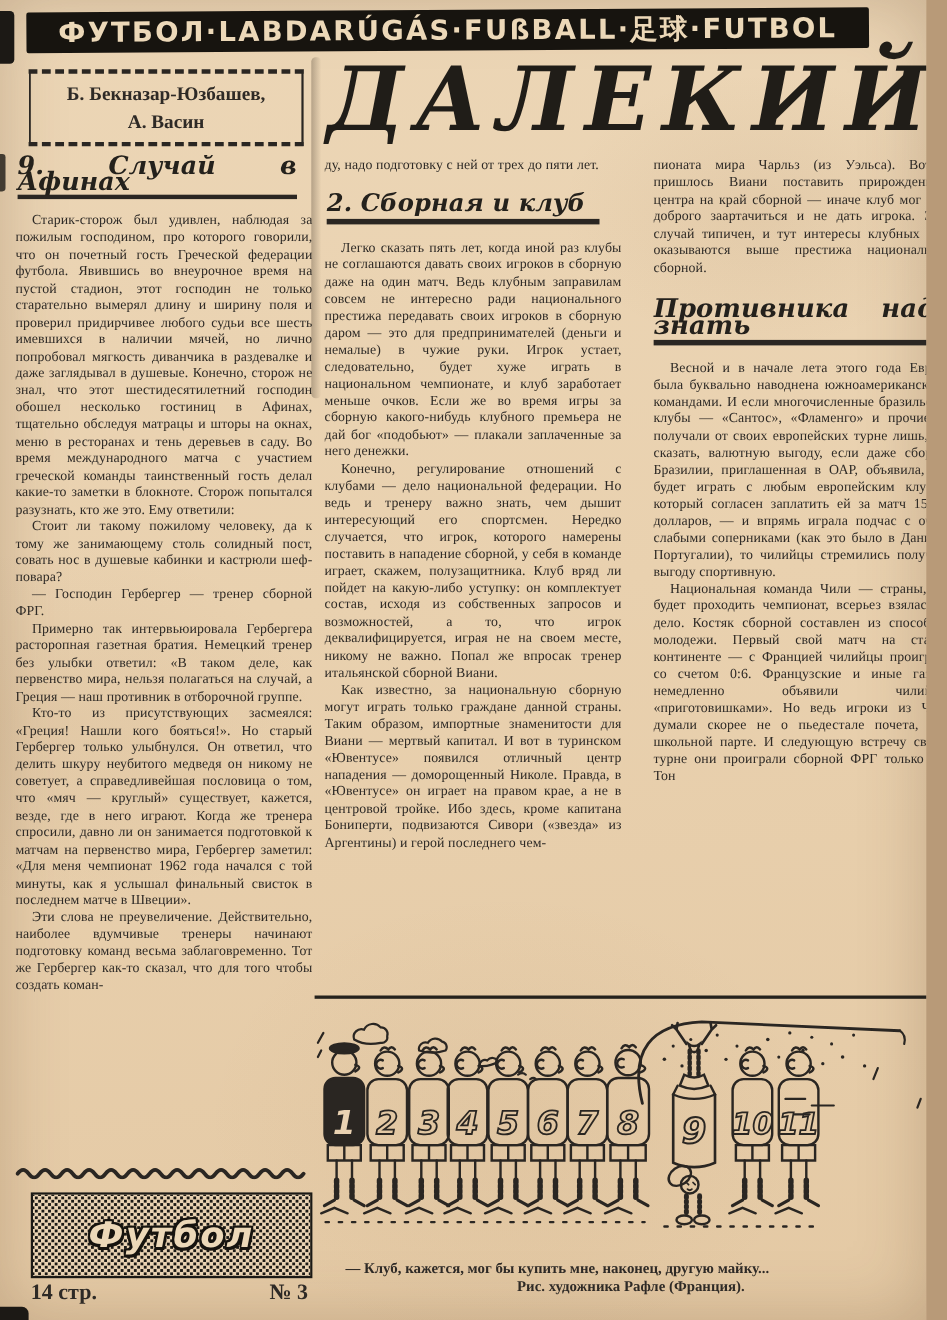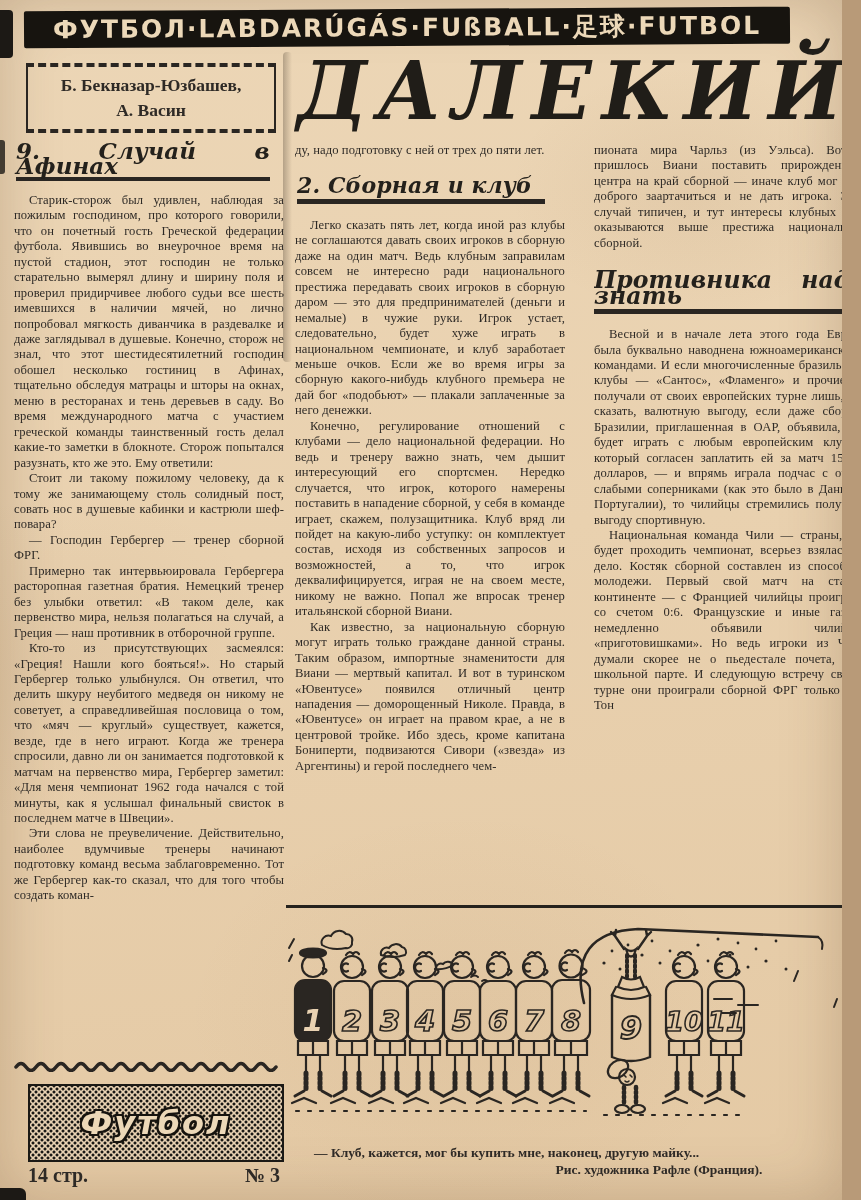--- a/index.html
+++ b/index.html
@@ -75,21 +75,21 @@
   .footer-row{
     position:absolute;left:28px;top:1164px;width:252px;
     display:flex;justify-content:space-between;
     font-weight:bold;font-size:20px;
   }
   
   .rule-across{position:absolute;left:286px;top:905px;width:572px;height:3px;background:#25221d;}
   .cartoon{position:absolute;left:286px;top:911px;width:572px;height:230px;}
   .caption{position:absolute;left:300px;top:1144px;width:548px;font-weight:bold;font-size:13.5px;line-height:17px;}
   .caption .cap-line{margin-left:14px;}
-  .caption .credit{text-align:center;margin-left:170px;}
+  .caption .credit{margin-left:170px;}
   
   .smudge{position:absolute;background:#1c1915;}
   .sm1{left:0;top:10px;width:13px;height:48px;border-radius:0 4px 4px 0;}
   .sm2{left:0;top:140px;width:5px;height:34px;border-radius:0 3px 3px 0;opacity:.8;}
   .sm3{left:855px;top:300px;width:4px;height:150px;border-radius:3px;opacity:.55;}
   .sm4{left:0;top:1188px;width:26px;height:12px;border-radius:0 6px 0 0;}
   svg text.num{font-family:"DejaVu Sans", sans-serif;font-weight:bold;font-style:italic;}
 </style>
 </head>
 <body>

